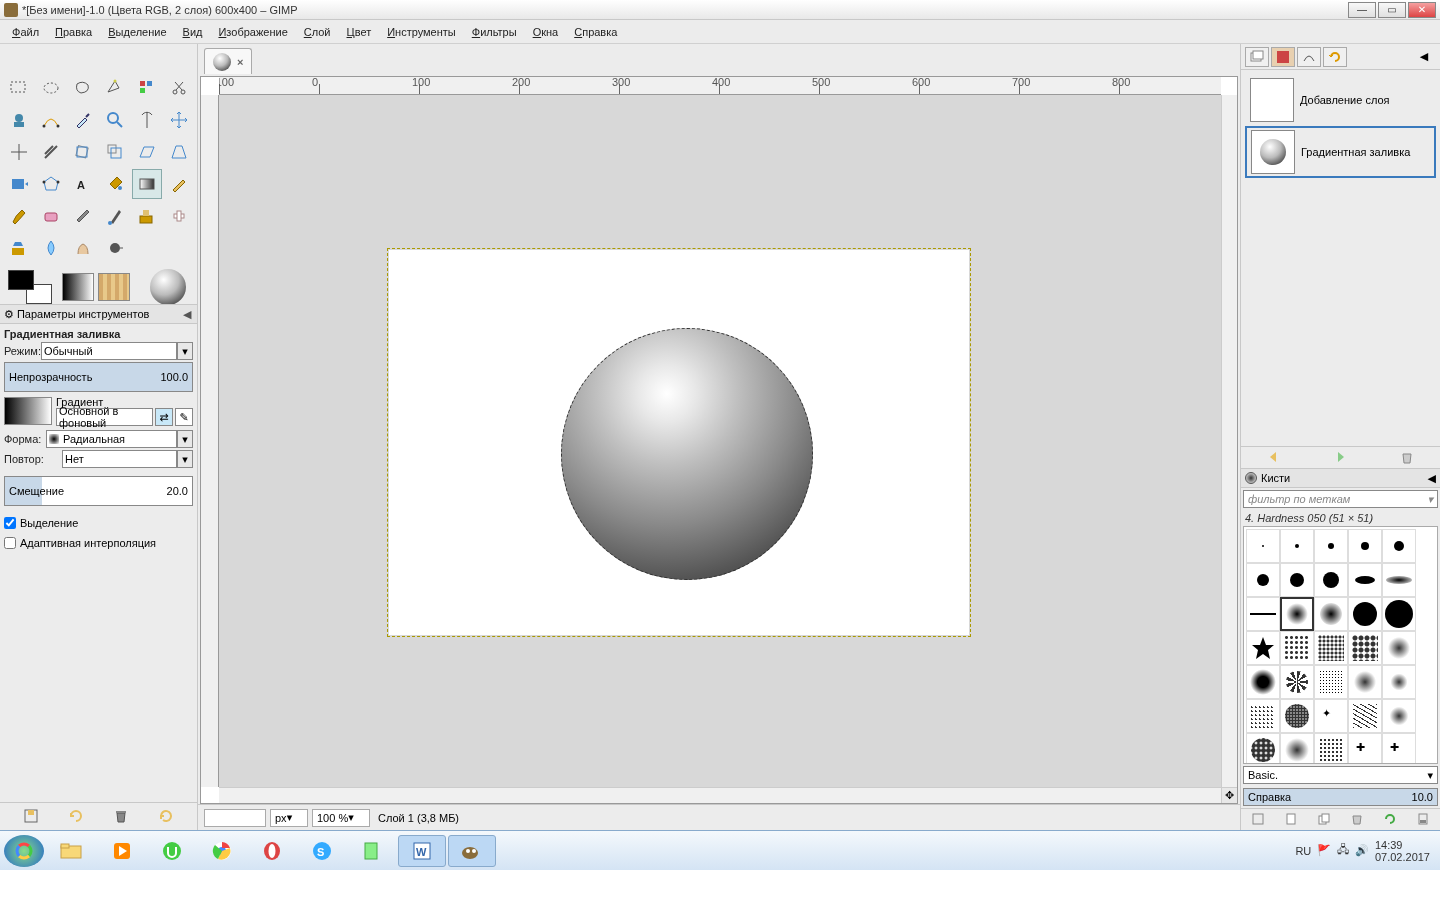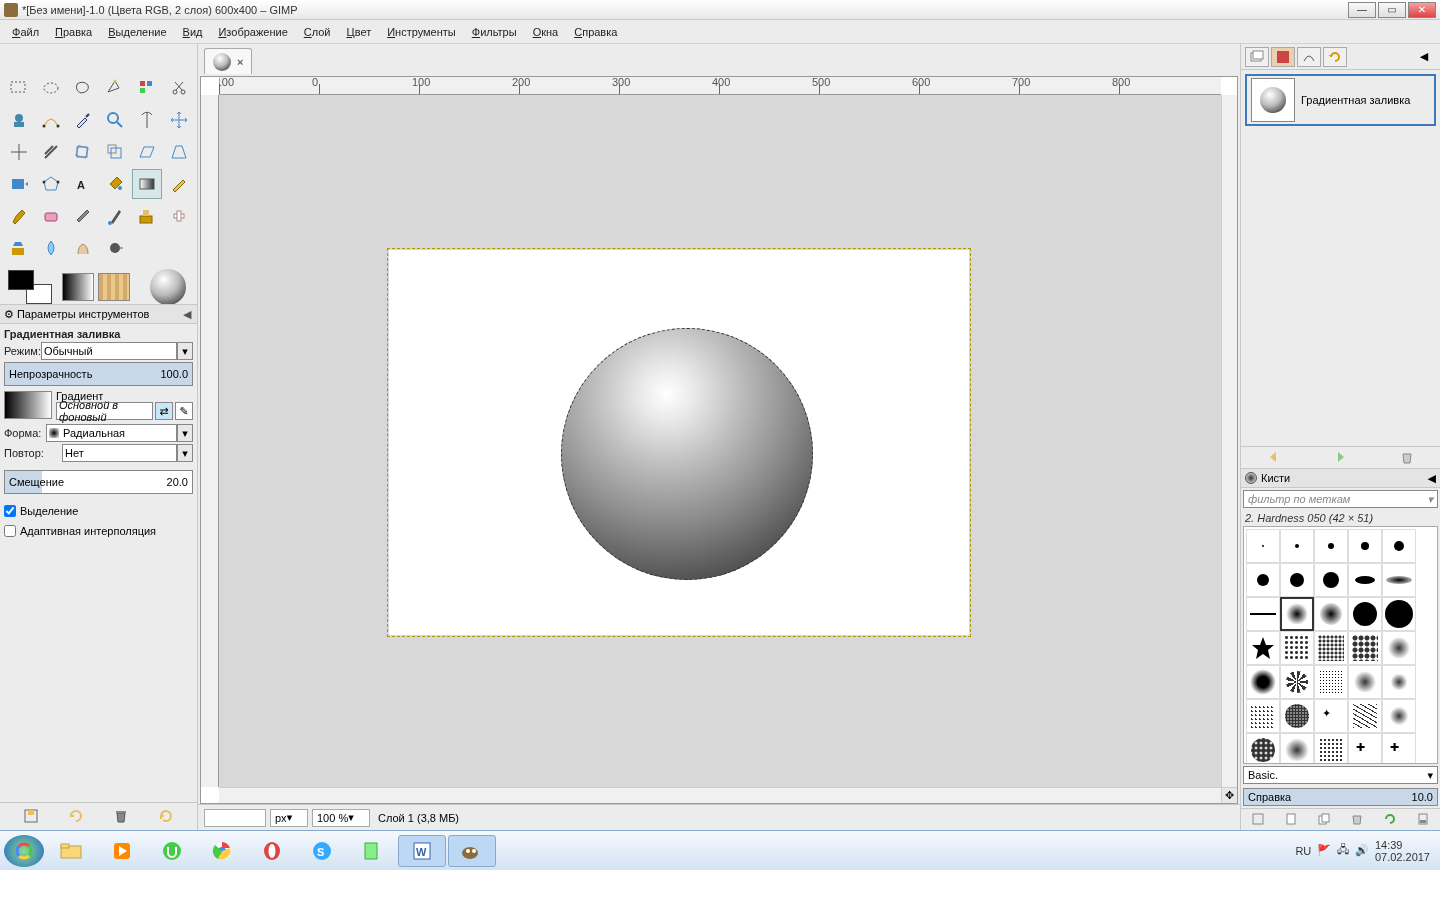--- a/index.html
+++ b/index.html
@@ -29,21 +29,21 @@
 .gradprev { width: 32px; height: 28px; border:1px solid #888; background: linear-gradient(to right,#000,#fff); }
 .patprev { width: 32px; height: 28px; border:1px solid #888; background: repeating-linear-gradient(90deg,#d4a96a 0 4px,#e8c98a 4px 8px); }
 .sphprev { width: 36px; height: 36px; border-radius:50%; background: radial-gradient(circle at 38% 30%, #fff, #bbb, #333 90%); margin-left:10px;}
 .opt-hdr { height: 20px; background:#e4e4e4; border-top:1px solid #c8c8c8; border-bottom:1px solid #c8c8c8; display:flex; align-items:center; padding: 0 4px; }
 .opt-hdr .arrow { margin-left:auto; width:10px; color:#555;}
 .opt-body { padding: 4px 4px; font-size:11px; background:#ececec; flex:1; }
 .opt-body .lbl { color:#222; }
 .opt-row { display:flex; align-items:center; margin: 2px 0; height: 18px;}
 .opt-row .sel { flex:1; height:18px; border:1px solid #888; background:#fff; display:flex; align-items:center; padding:0 2px; }
 .opt-row .dbtn { width: 16px; height:18px; border:1px solid #888; background:#e8e8e8; text-align:center; line-height:16px;}
-.slider { height:24px; border:1px solid #888; background:linear-gradient(to right,#c8d8e8 0%,#c8d8e8 100%); position:relative; display:flex; align-items:center; padding:0 4px; }
+.slider { height:30px; border:1px solid #888; background:linear-gradient(to right,#c8d8e8 0%,#c8d8e8 100%); position:relative; display:flex; align-items:center; padding:0 4px; }
 .slider .val { margin-left:auto; }
 .gradchip { width: 48px; height: 28px; border:1px solid #888; background: linear-gradient(to right,#000,#fff); }
 .swap-ic { width:18px; height:18px; border:1px solid #888; background:#c8e8f8; display:flex; align-items:center; justify-content:center; }
 .edit-ic { width:18px; height:18px; border:1px solid #888; background:#fff; display:flex; align-items:center; justify-content:center; }
 .chk { margin-right: 4px; }
 .left-bottom { margin-top:auto; height:28px; border-top:1px solid #c8c8c8; display:flex; align-items:center; justify-content:space-around; padding:0 8px;}
 .left-bottom svg { width:16px; height:16px; }
 
 .center { flex:1; background:#ececec; display:flex; flex-direction:column; position:relative;}
 .tabbar { height: 32px; display:flex; align-items:flex-end; padding: 2px 6px; }
@@ -364,21 +364,21 @@
       </div>
       <div class="slider">
         <span>Непрозрачность</span>
         <span class="val">100.0</span>
       </div>
       <div class="opt-row" style="height:34px; gap:4px;">
         <div class="gradchip"></div>
         <div style="display:flex; flex-direction:column; flex:1;">
           <span>Градиент</span>
           <div style="display:flex; gap:2px;">
-            <div class="sel" style="flex:1;font-style:italic;">
+            <div class="sel" style="flex:1;">
                 <span>Основной в фоновый</span>
               </div>
             <div class="swap-ic">⇄</div>
             <div class="edit-ic">✎</div>
           </div>
         </div>
       </div>
       <div class="opt-row">
         <span class="lbl" style="width:42px;">Форма:</span>
         <div class="sel">
@@ -490,20 +490,24 @@
       <div class="r-tab">
           <svg viewBox="0 0 14 14">
             <path d="M3 7 A4 4 0 1 1 7 11" fill="none" stroke="#d90" stroke-width="2"></path>
             <path d="M1 5 L3 7 L5 5" fill="none" stroke="#d90"></path>
           </svg>
         </div>
       <div style="flex:1"></div>
       <div class="r-tab" style="border:none;background:none;">◀</div>
     </div>
     <div class="undo-list">
+      <div class="undo-item">
+        <div class="undo-thumb"></div>
+        <span>Добавление слоя</span>
+      </div>
       <div class="undo-item sel">
         <div class="undo-thumb">
             <div style="width:26px;height:26px;border-radius:50%;background:radial-gradient(circle at 38% 30%,#fff,#bbb,#333 90%);"></div>
           </div>
         <span>Градиентная заливка</span>
       </div>
     </div>
     <div class="undo-nav">
       <span><svg viewBox="0 0 16 16">
             <path d="M10 3 L4 8 L10 13" fill="#e8c060"></path>
@@ -518,21 +522,21 @@
 
     <div class="brushes-hdr">
       <span style="width:12px;height:12px;border:1px solid #555;border-radius:50%;background:radial-gradient(#333,#fff);margin-right:4px;"></span>
       <span>Кисти</span>
       <span style="margin-left:auto;">◀</span>
     </div>
     <div class="brush-filter">
         <span>фильтр по меткам</span>
         <span style="margin-left:auto;">▾</span>
       </div>
-    <div class="brush-sel">2. Hardness 050 (42 × 51)</div>
+    <div class="brush-sel">4. Hardness 050 (51 × 51)</div>
     <div class="brush-grid-wrap">
       <div class="brush-grid">
         <div class="brush">
             <div class="dot" style="width:2px;height:2px;"></div>
           </div>
         <div class="brush">
             <div class="dot" style="width:4px;height:4px;"></div>
           </div>
         <div class="brush">
             <div class="dot" style="width:6px;height:6px;"></div>

